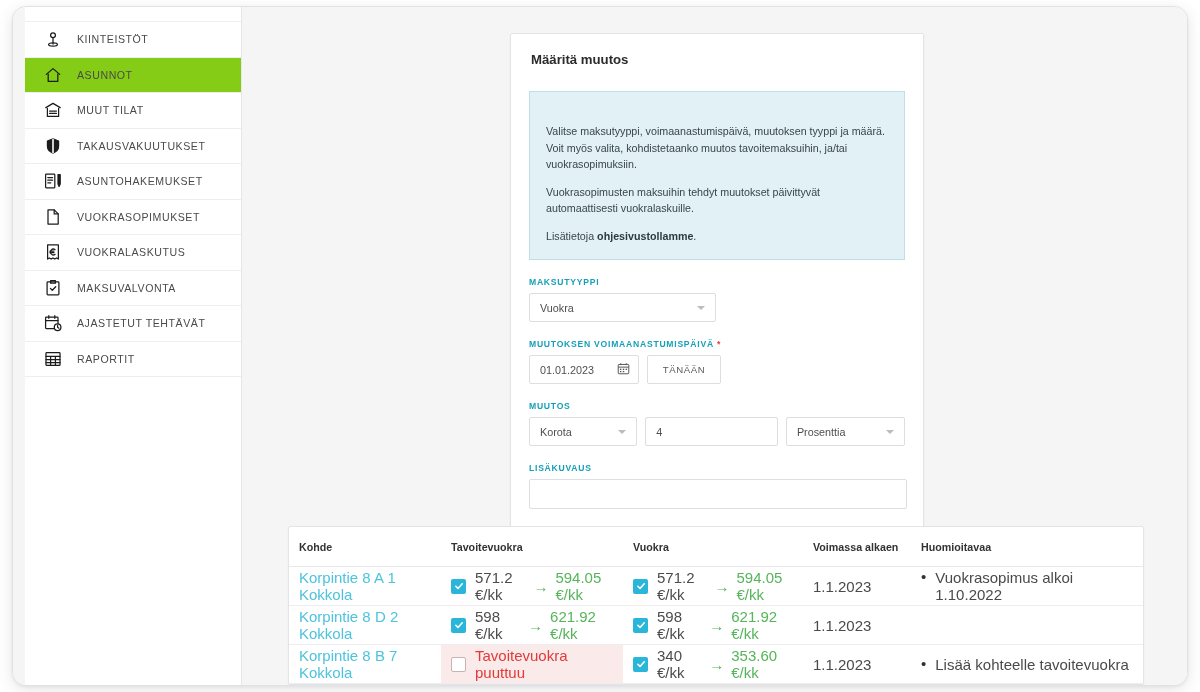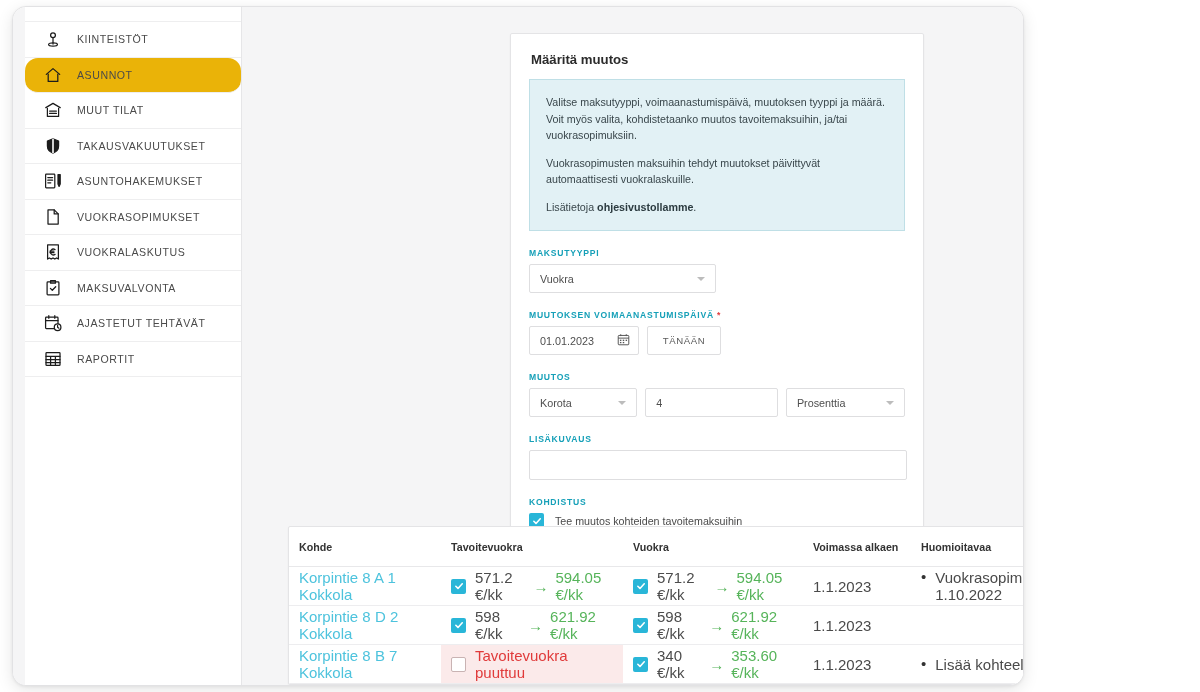--- a/index.html
+++ b/index.html
@@ -6,21 +6,21 @@
   html, body {
     width: 1200px; height: 692px;
     background: #ffffff;
     font-family: "Liberation Sans", sans-serif;
     overflow: hidden;
   }
   
   #app-frame {
     position: absolute;
     left: 12px; top: 6px;
-    width: 1012px; height: 680px;
+    width: 1176px; height: 680px;
     background: #ffffff;
     border-radius: 14px;
     border: 1px solid #e2e2e4;
     box-shadow: 0 4px 16px rgba(0,0,0,.10), 0 1px 3px rgba(0,0,0,.06);
     overflow: hidden;
   }
   #viewport {
     position: absolute;
     left: 0; top: 0;
     width: 1176px; height: 680px;
@@ -38,21 +38,21 @@
   }
   .nav-item {
     display: flex;
     align-items: center;
     height: 35.5px;
     padding-left: 17px;
     border-bottom: 1px solid #eeeeef;
     background: #ffffff;
     cursor: pointer;
   }
-  .nav-item.active { background: #eab308; border-radius: 13px; }
+  .nav-item.active { background: #84cc16; }
   .nav-item.clipped { height: 15px; border-bottom: 1px solid #eeeeef; }
   .nav-icon {
     width: 21px; height: 21px;
     flex: 0 0 21px;
     display: flex; align-items: center; justify-content: center;
     color: #222;
   }
   .nav-icon svg { display: block; }
   .nav-label {
     margin-left: 14px;
@@ -81,24 +81,24 @@
     border-radius: 2px;
     box-shadow: 0 1px 2px rgba(0,0,0,.05);
   }
   .card-title {
     font-size: 13.2px;
     font-weight: bold;
     color: #2b2b2b;
     padding: 18px 20px 12px 20px;
   }
   .info-box {
-    margin: 0 18px 0 18px;
+    margin: 12px 18px 0 18px;
     background: #e2f1f5;
     border: 1px solid #bfdfe6;
-    padding: 14px 16px 15px 16px;
+    padding: 31px 16px 15px 16px;
   }
   .info-box p {
     font-size: 10.7px;
     line-height: 1.55;
     color: #39464b;
   }
   .info-box p + p { margin-top: 11px; }
   .info-box b { font-weight: bold; color: #2c3b40; }
 
   .field-group { margin: 0 18px; }

